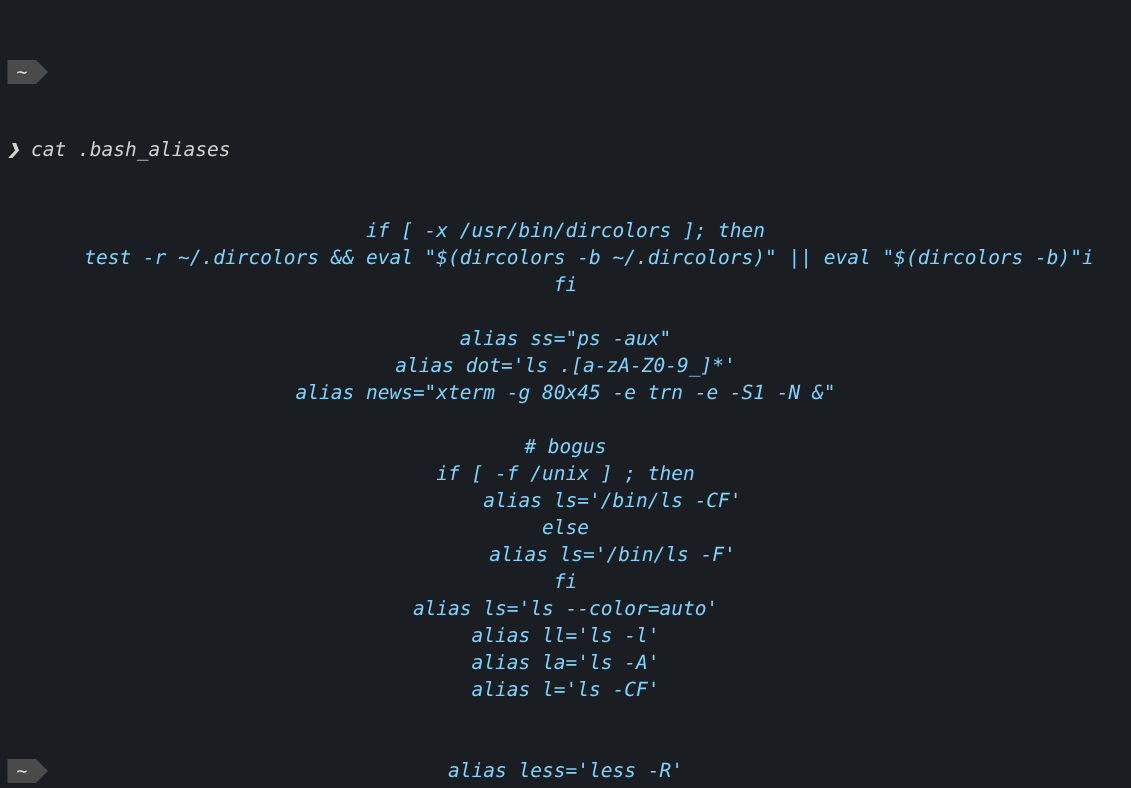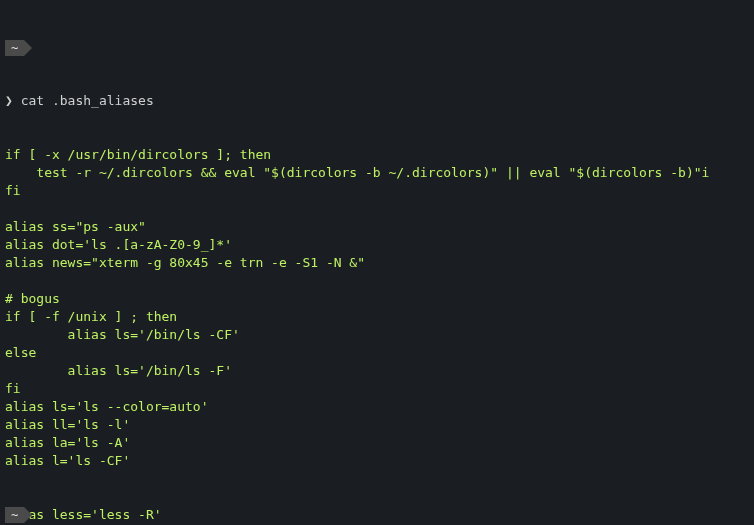--- a/index.html
+++ b/index.html
@@ -50,24 +50,26 @@
       border-left: 8px solid #4a4a4a;
     }
     .cmd-line {
       color: #d0d0d0;
     }
     .cmd-caret {
       font-weight: bold;
       color: #d0d0d0;
     }
     .output {
-      color: #bef264;
+      color: #7dd3fc;
+      text-align: center;
     }
     .line {
       min-height: 18px;
+      font-style: italic;
     }
     .bottom-prompt {
       position: absolute;
       left: 5px;
       top: 506px;
     }
   </style>
 </head>
 <body>
 

